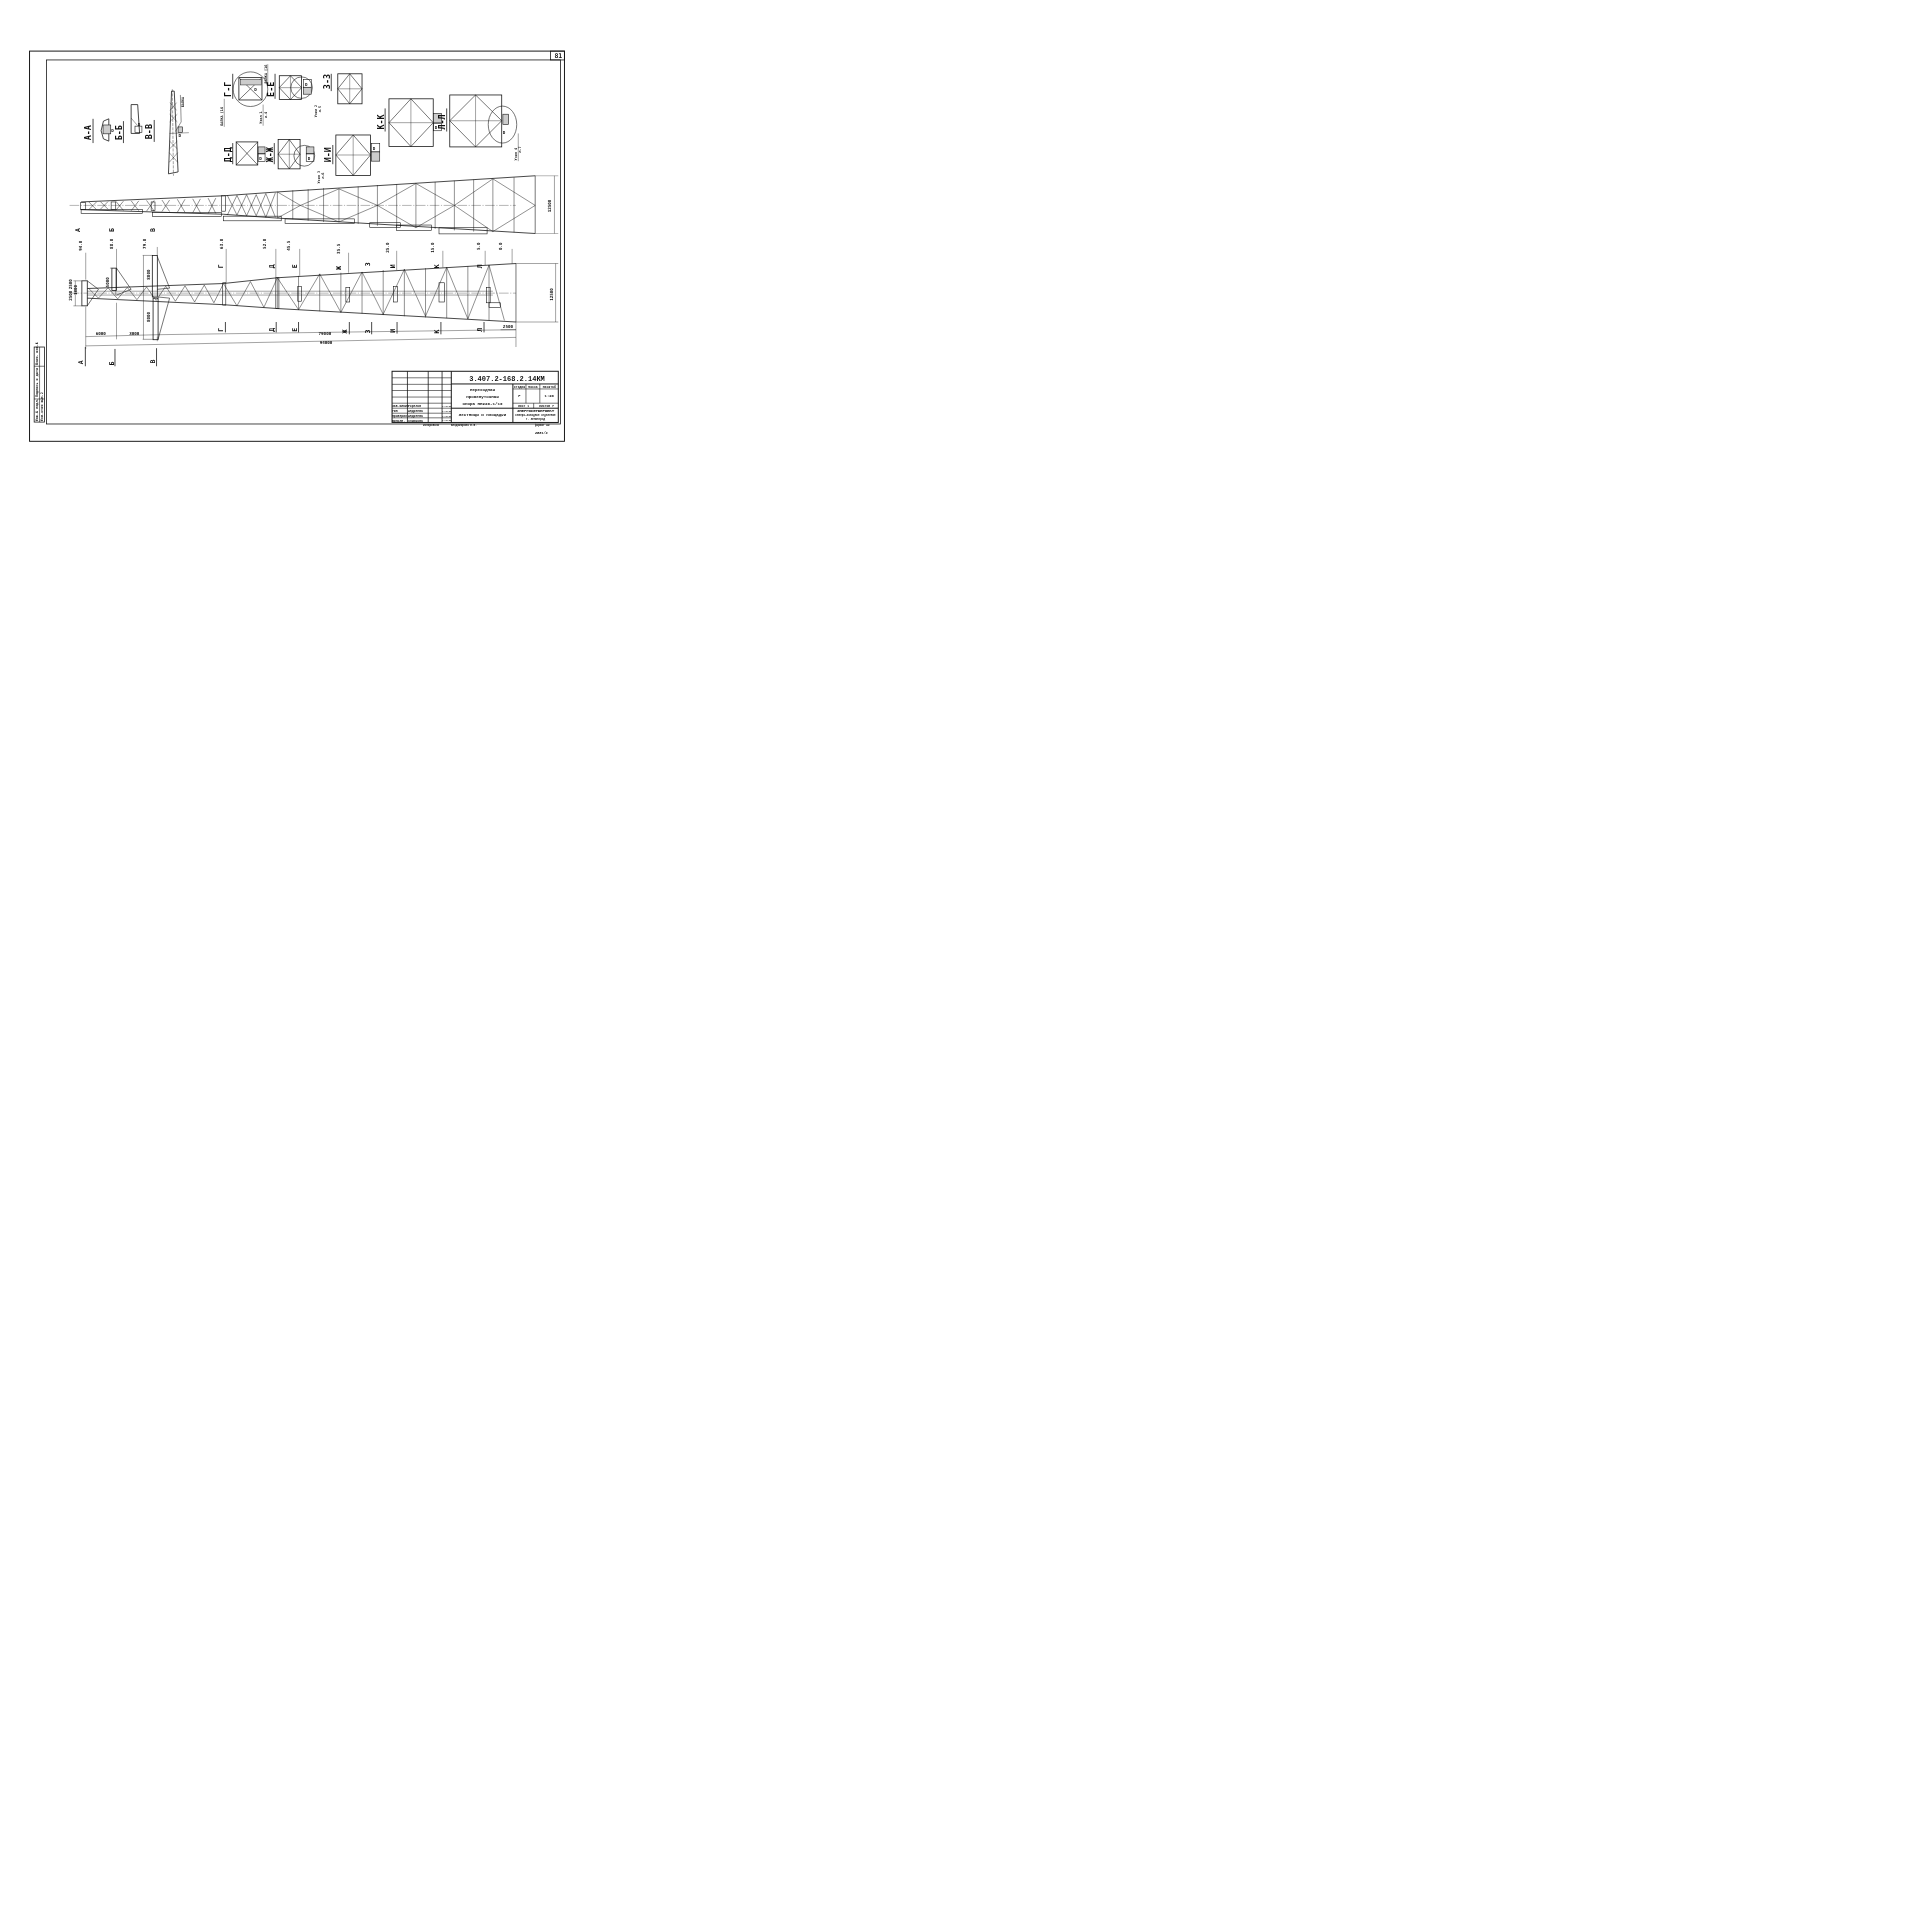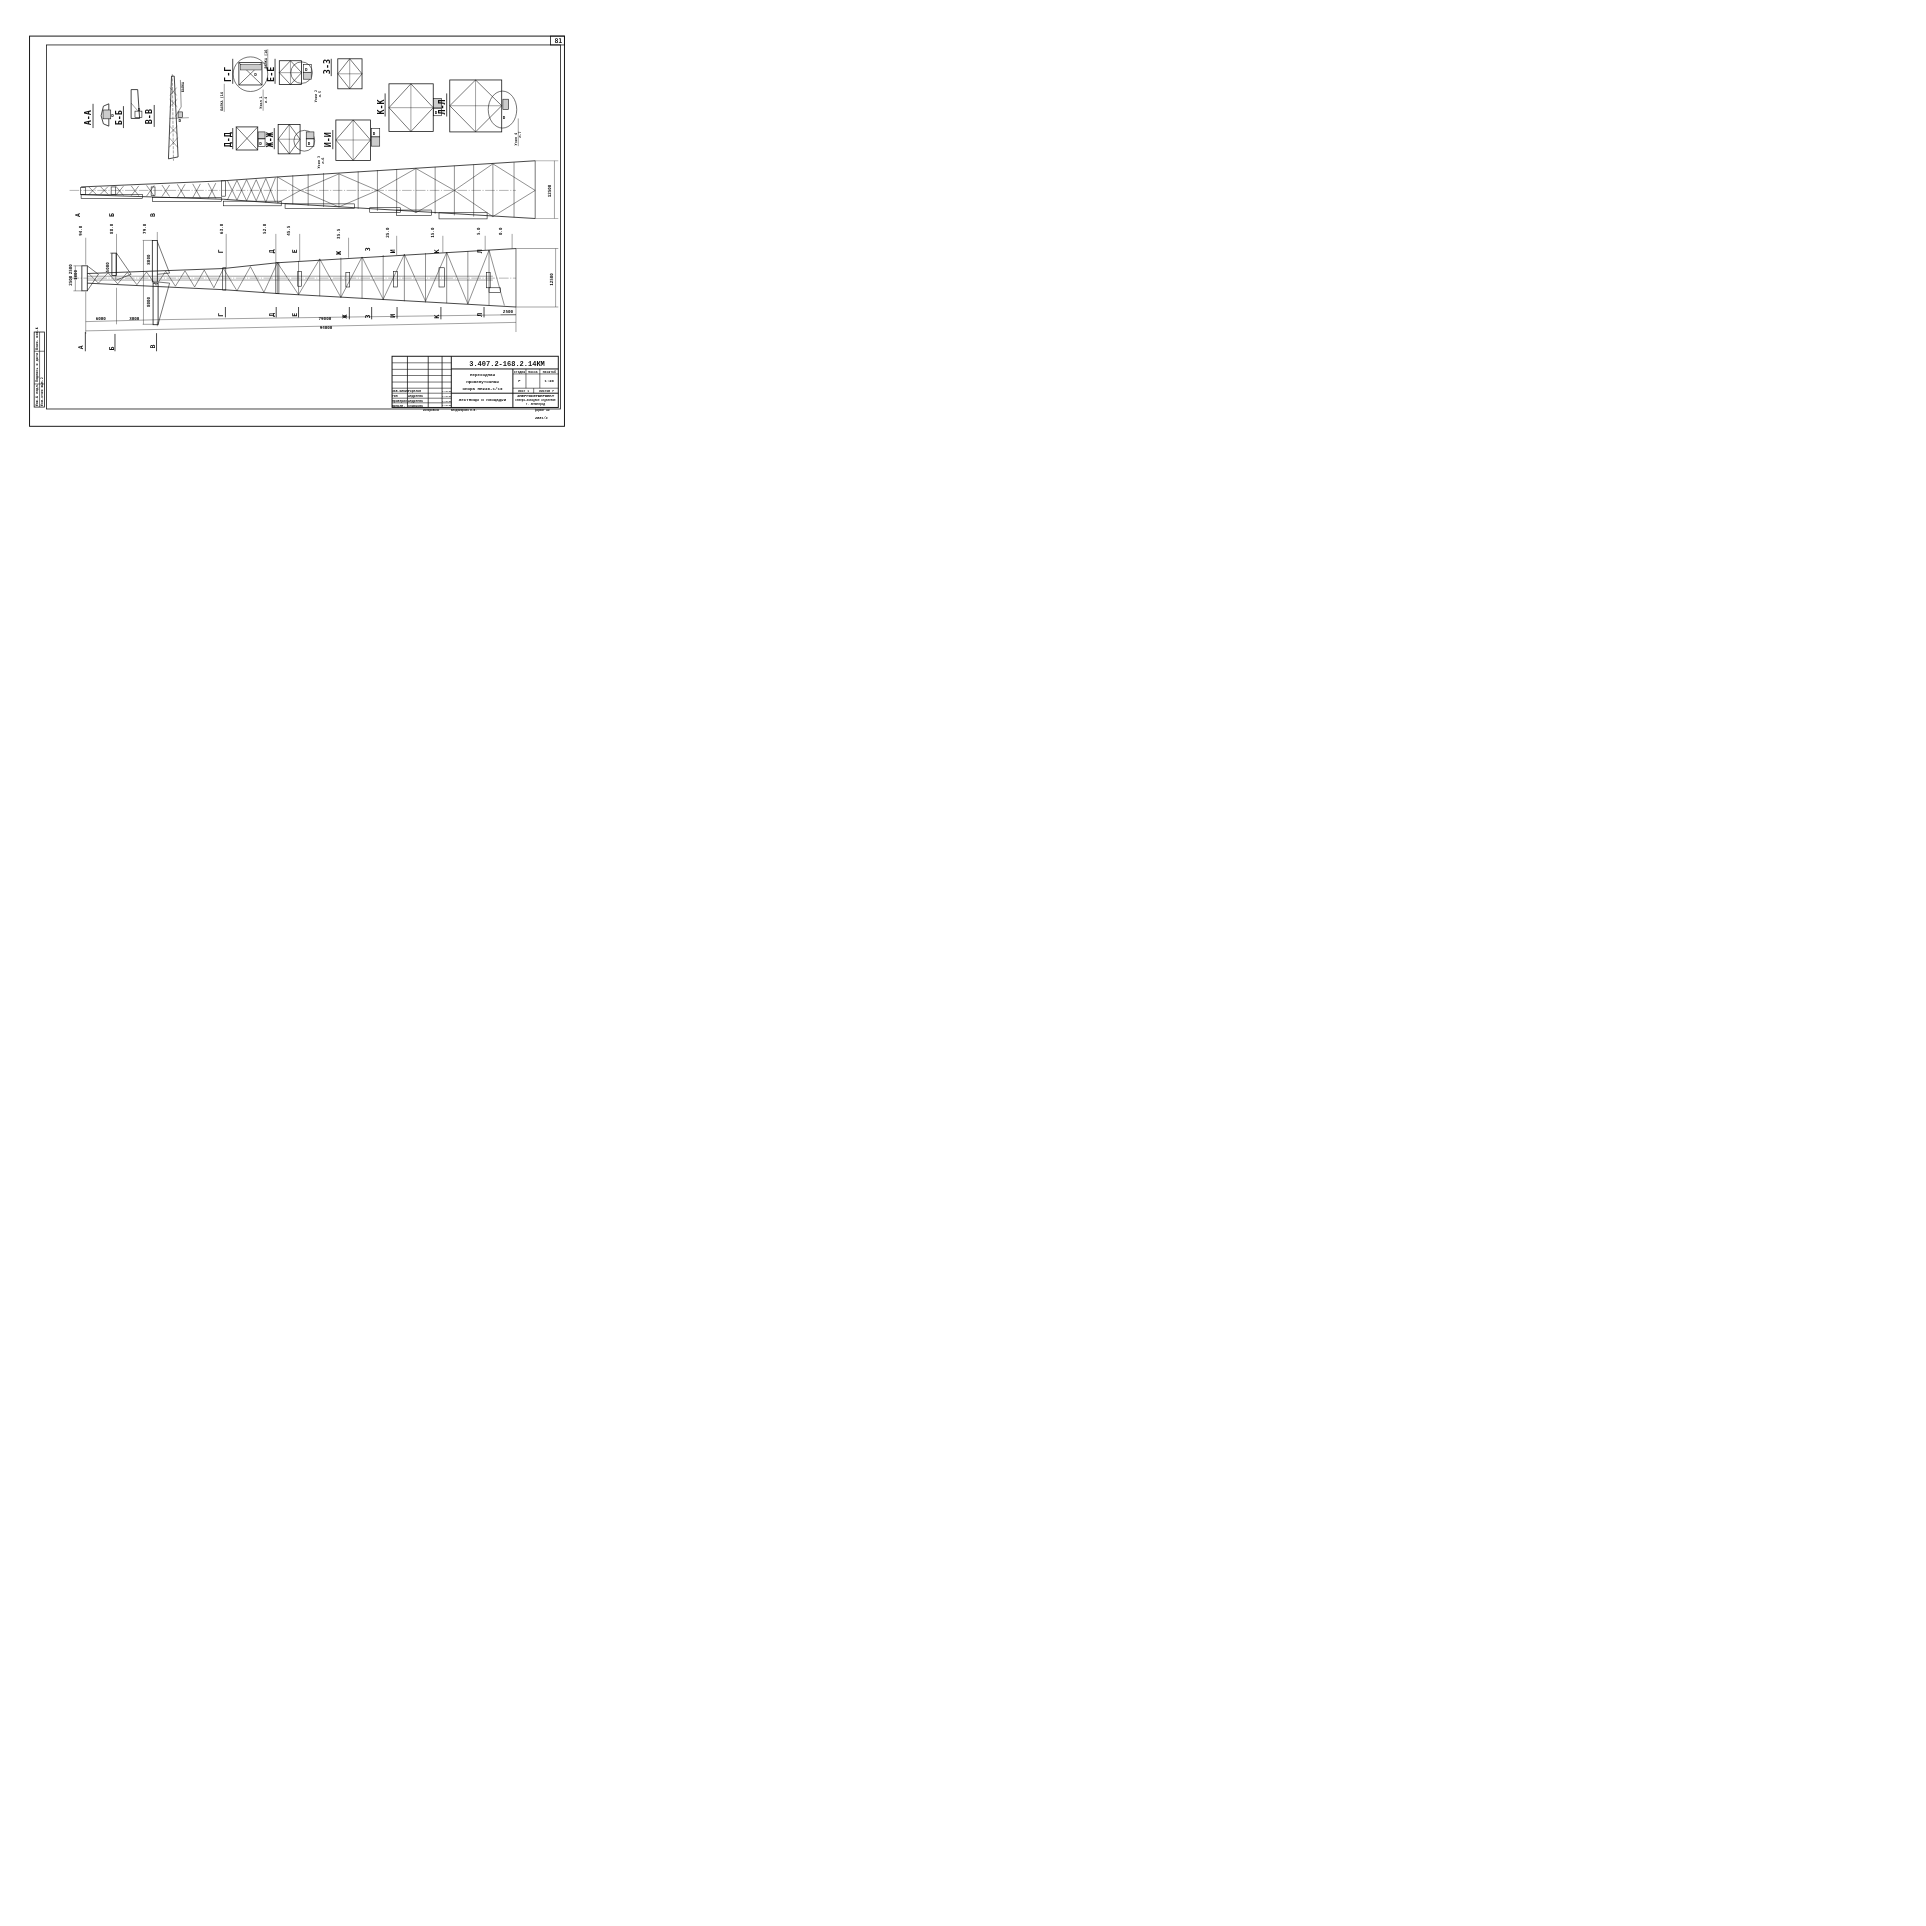--- a/index.html
+++ b/index.html
@@ -1,17 +1,17 @@
 <!DOCTYPE html>
 <html style="font-size:6.2px"><head>
 <meta charset="utf-8">
 <style>
   html,body{margin:0;padding:0;background:#ffffff;}
   body{width:604px;height:431px;overflow:hidden;font-family:"DejaVu Sans Mono","Liberation Mono",monospace;color:#111;}
-  .sheet{position:absolute;left:0;top:3px;width:604px;height:431px;}
+  .sheet{position:absolute;left:0;top:18px;width:604px;height:431px;}
   svg{position:absolute;left:0;top:0;}
   svg text{font-family:"DejaVu Sans Mono","Liberation Mono",monospace;fill:#111;}
   .lbl{font-size:17px;font-weight:bold;}
   .sec{font-size:22px;font-weight:bold;}
   .dim{font-size:11px;font-weight:bold;}
   .small{font-size:9px;font-weight:bold;}
   .tb{position:absolute;font-family:Liberation Mono, monospace;font-weight:bold;color:#111;text-align:center;white-space:nowrap;}
 </style>
 </head>
 <body>

